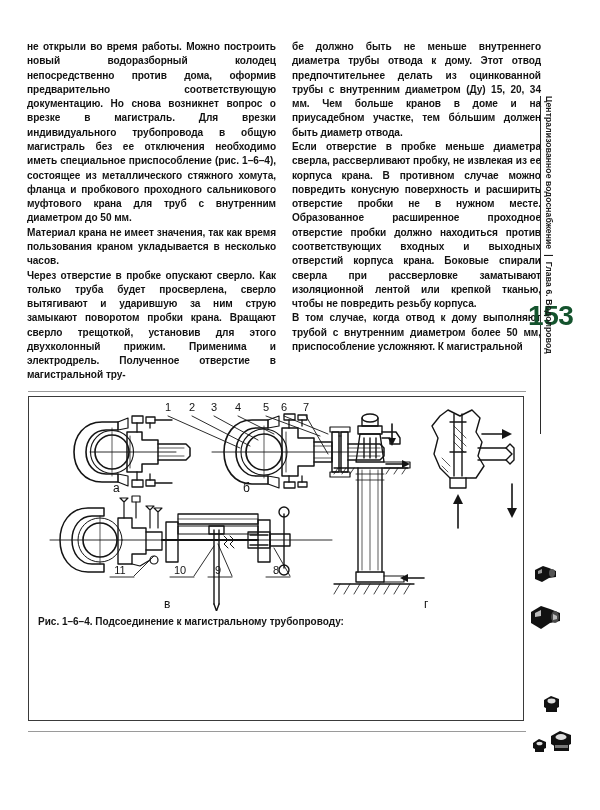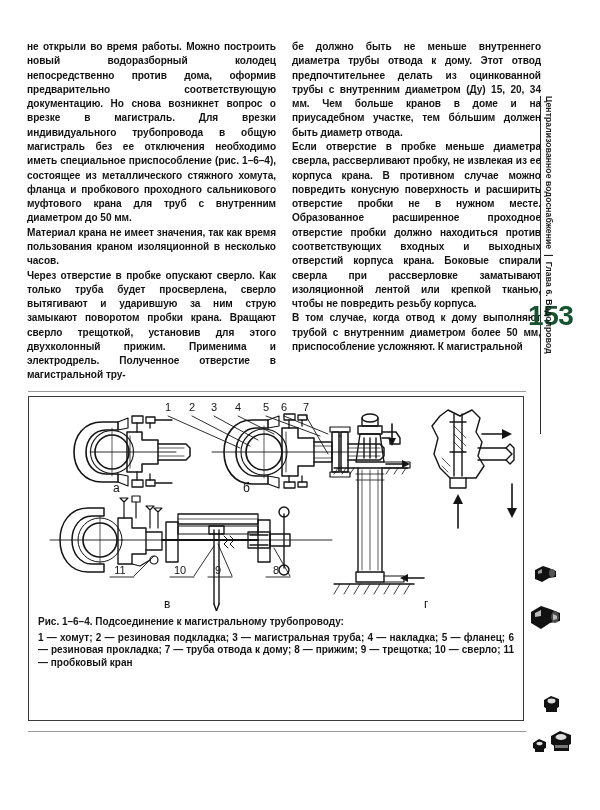--- a/index.html
+++ b/index.html
@@ -142,21 +142,21 @@
   #hw-nut-2  { left: 531px; top: 738px; }
   #hw-nut-3  { left: 548px; top: 730px; }
 </style>
 </head>
 <body>
 
 <div id="page">
 
   <div class="col" id="col-left">
     <p>не открыли во время работы. Можно построить новый водоразборный колодец непосредственно против дома, оформив предварительно соответствующую документацию. Но снова возникнет вопрос о врезке в магистраль. Для врезки индивидуального трубопровода в общую магистраль без ее отключения необходимо иметь специальное приспособление (рис. 1–6–4), состоящее из металлического стяжного хомута, фланца и пробкового проходного сальникового муфтового крана для труб с внутренним диаметром до 50 мм.</p>
-    <p>Материал крана не имеет значения, так как время пользования краном изоляционной в несколько часов.</p>
+    <p>Материал крана не имеет значения, так как время пользования краном укладывается в несколько часов.</p>
     <p>Через отверстие в пробке опускают сверло. Как только труба будет просверлена, сверло вытягивают и ударившую за ним струю замыкают поворотом пробки крана. Вращают сверло трещоткой, установив для этого двухколонный прижим. Применима и электродрель. Полученное отверстие в магистральной тру-</p>
   </div>
 
   <div class="col" id="col-right">
     <p>бе должно быть не меньше внутреннего диаметра трубы отвода к дому. Этот отвод предпочтительнее делать из оцинкованной трубы с внутренним диаметром (Ду) 15, 20, 34 мм. Чем больше кранов в доме и на приусадебном участке, тем бо́льшим должен быть диаметр отвода.</p>
     <p>Если отверстие в пробке меньше диаметра сверла, рассверливают пробку, не извлекая из ее корпуса крана. В противном случае можно повредить конусную поверхность и расширить отверстие пробки не в нужном месте. Образованное расширенное проходное отверстие пробки должно находиться против соответствующих входных и выходных отверстий корпуса крана. Боковые спирали сверла при рассверловке заматывают изоляционной лентой или крепкой тканью, чтобы не повредить резьбу корпуса.</p>
     <p>В том случае, когда отвод к дому выполняют трубой с внутренним диаметром более 50 мм, приспособление усложняют. К магистральной</p>
   </div>
 
   <div id="margin-rule"></div>
@@ -436,21 +436,20 @@
   </div>
 
   <div class="panel-label" id="label-a">а</div>
   <div class="panel-label" id="label-b">б</div>
   <div class="panel-label" id="label-v">в</div>
   <div class="panel-label" id="label-g">г</div>
 
   <div id="caption">
     <p>Рис. 1–6–4. Подсоединение к магистральному трубопроводу:</p>
     <div class="cap-gap"></div>
-    <p>1 — хомут; 2 — резиновая подкладка; 3 — магистральная труба; 4 — накладка; 5 — фланец; 6 — резиновая прокладка; 7 — труба отвода к дому; 8 — прижим; 9 — трещотка; 10 — сверло; 11 — пробковый кран</p>
   </div>
 
   <div id="figure-rule-bottom"></div>
 
   <div class="hw" id="hw-bolt-1">
     <svg width="26" height="20" viewBox="0 0 26 20" xmlns="http://www.w3.org/2000/svg">
       <g fill="#111">
         <path d="M2 5 L10 1 L16 3 L16 13 L9 17 L2 14 Z"></path>
         <path d="M16 3 L23 6 L23 12 L16 13 Z"></path>
         <ellipse cx="19" cy="8" rx="3" ry="4" fill="#555"></ellipse>

